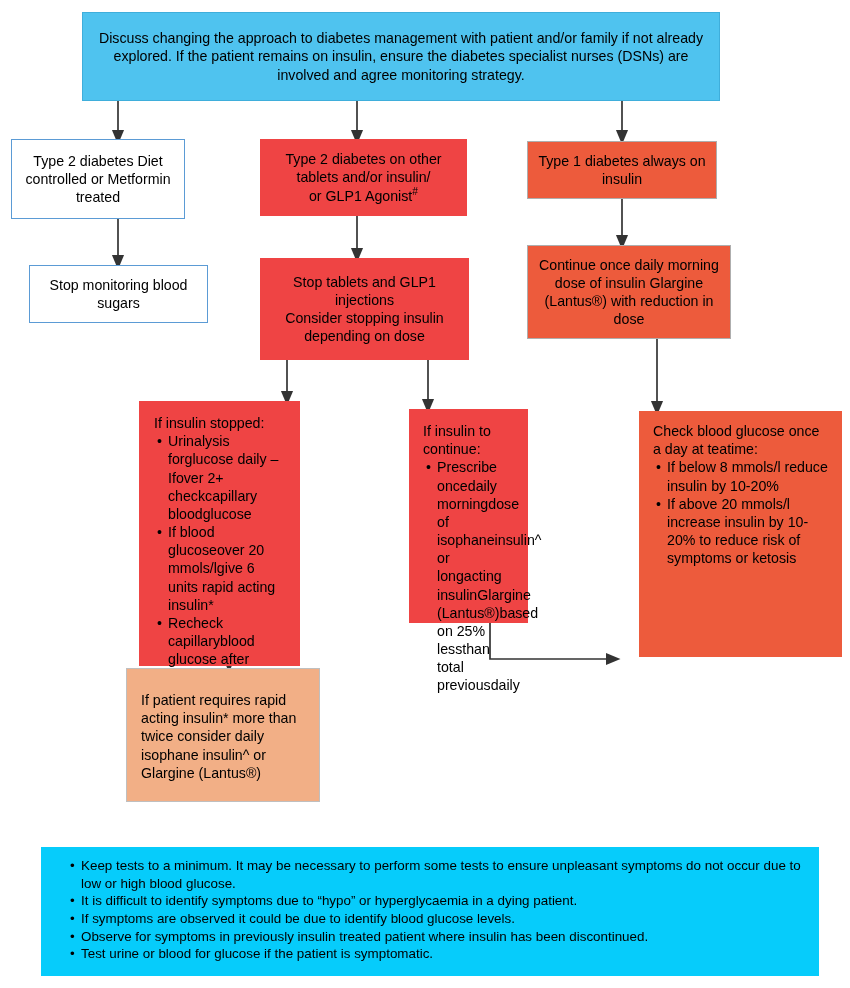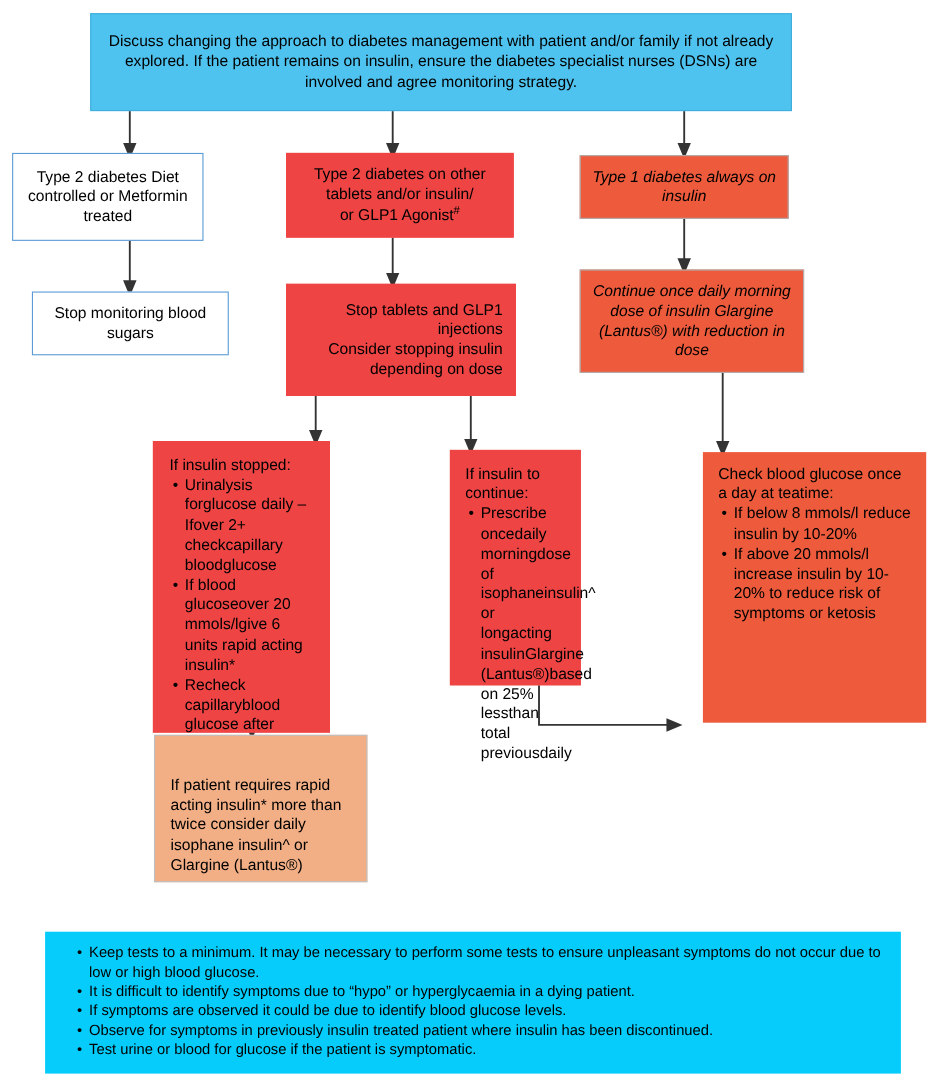--- a/index.html
+++ b/index.html
@@ -41,21 +41,21 @@
   }
   .center { text-align: center; }
   .left { text-align: left; }
 
   
   .thm-blue   { background: #4FC3EF; border: 1px solid #3FAEDB; }
   .thm-cyan   { background: #06CCFB; border: none; }
   .thm-white  { background: #FFFFFF; border: 1px solid #5B9BD5; }
   .thm-peach  { background: #ef4444; border: 4px solid #ef4444; }
   .thm-peach-nb { background: #F2AF86; border: 1px solid #BFBFBF; }
-  .thm-red    { background: #ED5B3C; border: 1px solid #AEAEAE; font-style: italic; }
+  .thm-red    { background: #ED5B3C; border: 1px solid #AEAEAE; }
   .thm-red-nb { background: #ED5B3C; border: none; }
 
   ul.blist {
     margin: 0;
     padding: 0 0 0 14px;
     list-style: none;
   }
   ul.blist li {
     position: relative;
     padding-left: 0px;
@@ -121,21 +121,21 @@
   </div>
 
   <div class="box thm-red center" style="left:527px; top:141px; width:190px; height:58px; padding:4px 8px; font-size:14.2px;">
     <div class="txt">Type 1 diabetes always on insulin</div>
   </div>
 
   <div class="box thm-white center" style="left:29px; top:265px; width:179px; height:58px; padding:4px 10px; font-size:14.2px;">
     <div class="txt">Stop monitoring blood sugars</div>
   </div>
 
-  <div class="box thm-peach center" style="left:260px; top:258px; width:209px; height:102px; padding:4px 8px; font-size:14.2px;text-align:right;">
+  <div class="box thm-peach center" style="left:260px; top:258px; width:209px; height:102px; padding:4px 8px; font-size:14.2px;">
     <div class="txt">Stop tablets and GLP1 injections
 Consider stopping insulin depending on dose</div>
   </div>
 
   <div class="box thm-red center" style="left:527px; top:245px; width:204px; height:94px; padding:4px 10px; font-size:14.2px;">
     <div class="txt">Continue once daily morning dose of insulin Glargine (Lantus®) with reduction in dose</div>
   </div>
 
   <div class="box thm-peach left" style="left:139px; top:401px; width:161px; height:265px; padding:9px 9px 6px 11px; font-size:14.2px; justify-content:flex-start;">
     <div class="lead">If insulin stopped:</div>
@@ -154,21 +154,21 @@
   </div>
 
   <div class="box thm-red-nb left" style="left:615px; top:411px; width:203px; height:246px; padding:11px 12px 8px 14px; font-size:14.2px; justify-content:flex-start;margin-left:24px;">
     <div class="lead">Check blood glucose once a day at teatime:</div>
     <ul class="blist">
       <li>If below 8 mmols/l reduce insulin by 10-20%</li>
       <li>If above 20 mmols/l increase insulin by 10-20% to reduce risk of symptoms or ketosis</li>
     </ul>
   </div>
 
-  <div class="box thm-peach-nb left" style="left:140px; top:668px; width:194px; height:134px; padding:24px 10px 8px 14px; font-size:14.2px; justify-content:flex-start;">
+  <div class="box thm-peach-nb left" style="left:126px; top:668px; width:194px; height:134px; padding:10px 10px 8px 14px; font-size:14.2px; justify-content:flex-start;">
     <div class="txt" style="margin-top:12px;">If patient requires rapid acting insulin* more than twice consider daily isophane insulin^ or Glargine (Lantus®)</div>
   </div>
 
   <div class="box thm-cyan left" style="left:41px; top:847px; width:778px; height:129px; padding:10px 12px 8px 26px; font-size:13.4px; justify-content:flex-start; line-height:1.32;">
     <ul class="blist">
       <li>Keep tests to a minimum. It may be necessary to perform some tests to ensure unpleasant symptoms do not occur due to low or high blood glucose.</li>
       <li>It is difficult to identify symptoms due to “hypo” or hyperglycaemia in a dying patient.</li>
       <li>If symptoms are observed it could be due to identify blood glucose levels.</li>
       <li>Observe for symptoms in previously insulin treated patient where insulin has been discontinued.</li>
       <li>Test urine or blood for glucose if the patient is symptomatic.</li>

